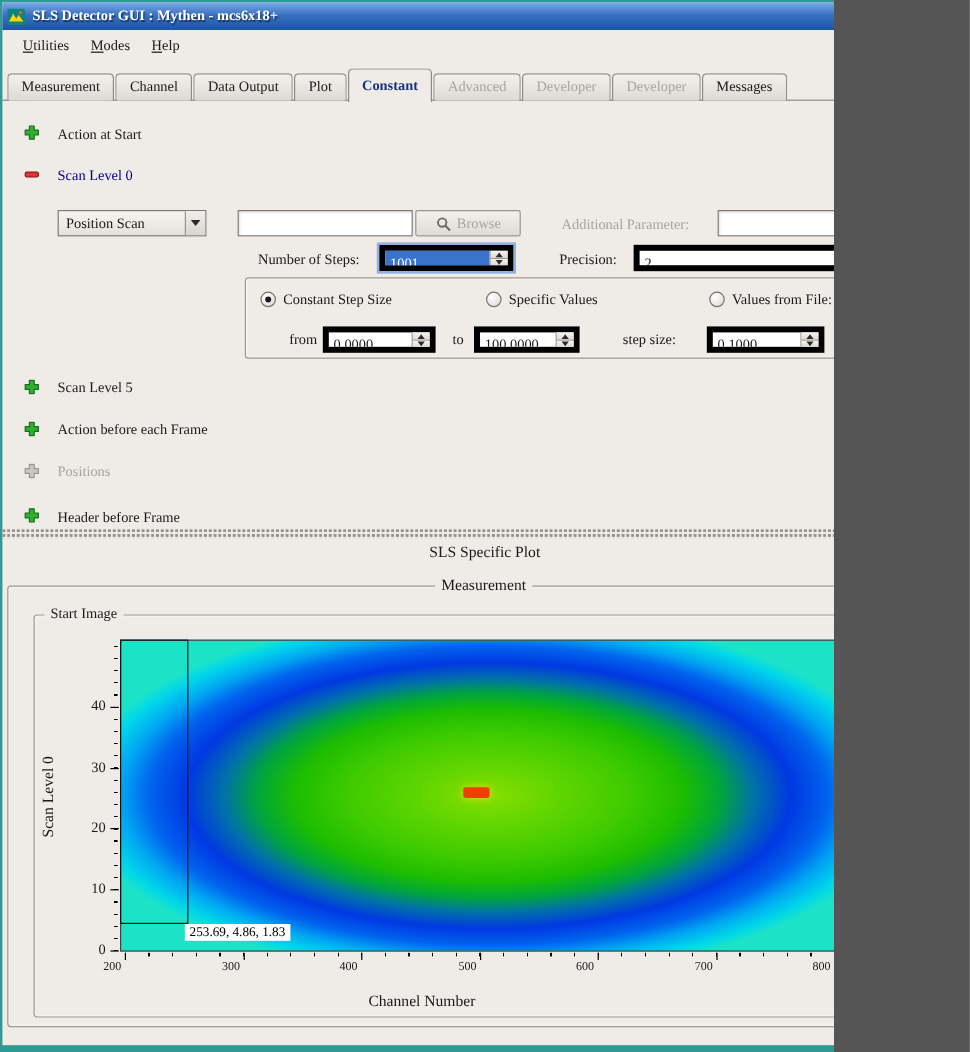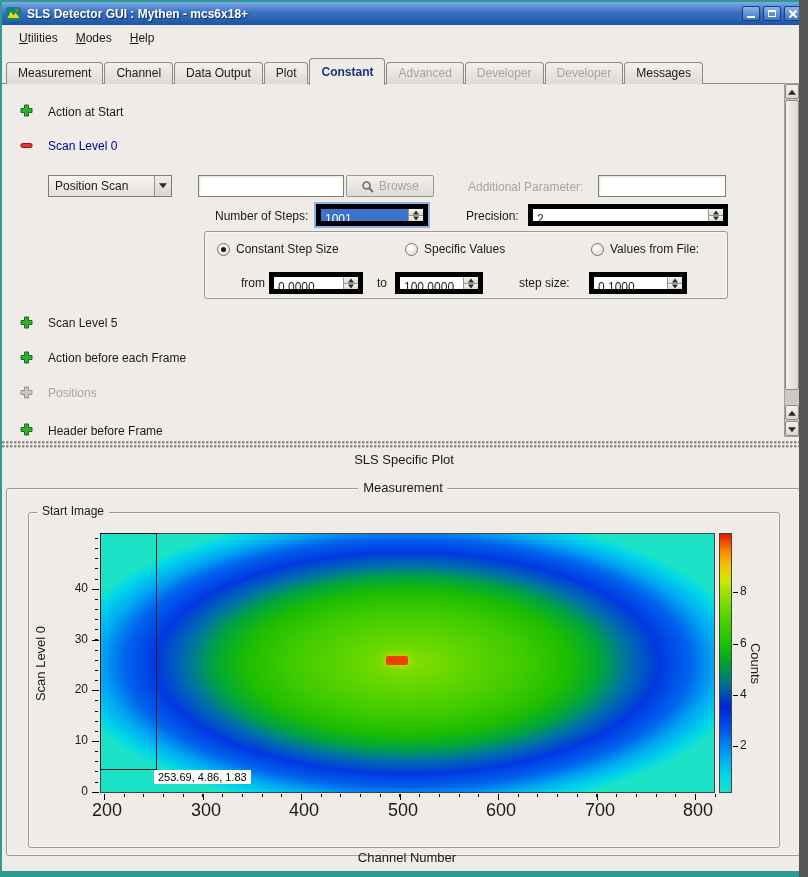--- a/index.html
+++ b/index.html
@@ -1,20 +1,20 @@
 <!DOCTYPE html>
 <html><head>
 <meta charset="utf-8">
 <style>
   * { box-sizing: border-box; }
   html,body { margin:0; padding:0; background:#555; }
   .window {
-    position:relative; width:799px; height:877px;
+    position:relative; width:695px; height:877px;
     background:#efebe7;
-    font-family:Liberation Sans, sans-serif;
+    font-family:Liberation Serif, serif;
     font-size:12px; color:#1a1a1a; overflow:hidden;padding-left:16px;
   }
   .abs { position:absolute; }
   .nowrap { white-space:nowrap; }
 
   
   .edge { background:#2f9a94; }
 
   
   .titlebar {
@@ -126,21 +126,21 @@
   }
   .hotspot { left:386px; top:656px; width:22px; height:9px; background:#f04000;
     border-radius:2px; box-shadow:0 0 6px 1px rgba(250,220,0,.65); z-index:5; }
   .zoom-rect { left:100px; top:533px; width:57px; height:237px; border:1px solid #161616; z-index:5; }
   .readout { left:154px; top:770px; background:#fff; color:#000; font-size:11px;
     padding:1px 4px; z-index:6; white-space:nowrap; }
 
   .tickx { width:1px; height:6px; background:#000; top:794px; }
   .ticky { height:1px; width:7px; background:#000; left:92px; }
   .tickc { height:1px; width:5px; background:#000; left:733px; }
-  .xlab { top:800px; width:36px; text-align:right; font-size:18px; }
+  .xlab { top:800px; width:36px; text-align:left; font-size:10px; }
   .ylab { width:24px; text-align:right; font-size:12px; left:64px; }
   .clab { left:740px; font-size:12px; }
   .minor-x { left:104px; top:794px; width:612px; height:3px;
     background:repeating-linear-gradient(to right,#000 0 1px,transparent 1px 19.7px); }
   .minor-y { left:95px; top:538px; width:3px; height:255px;
     background:repeating-linear-gradient(to bottom,#000 0 1px,transparent 1px 10.15px); }
   .colorbar { left:719px; top:533px; width:13px; height:260px; border:1px solid #444;
     background:linear-gradient(to top,
       #18e2c8 0%, #00d2ec 7%, #009cf2 15%, #0054ea 24%, #0024d8 33%,
       #00728c 42%, #00a032 50%, #1fc400 58%, #4ed200 67%, #8adf00 75%,
@@ -358,21 +358,21 @@
   <div class="abs tickx" style="left:498px"></div>
   <div class="abs tickx" style="left:597px"></div>
   <div class="abs tickx" style="left:695px"></div>
   <span class="abs xlab" style="left:86px">200</span>
   <span class="abs xlab" style="left:185px">300</span>
   <span class="abs xlab" style="left:283px">400</span>
   <span class="abs xlab" style="left:382px">500</span>
   <span class="abs xlab" style="left:480px">600</span>
   <span class="abs xlab" style="left:579px">700</span>
   <span class="abs xlab" style="left:677px">800</span>
-  <div class="abs axis-title" style="left:307px;top:850px;width:200px;text-align:center">Channel Number</div>
+  <div class="abs axis-title" style="left:307px;top:826px;width:200px;text-align:left">Channel Number</div>
 
   <div class="abs colorbar"></div>
   <div class="abs tickc" style="top:592px"></div>
   <div class="abs tickc" style="top:644px"></div>
   <div class="abs tickc" style="top:695px"></div>
   <div class="abs tickc" style="top:746px"></div>
   <span class="abs clab" style="top:584px">8</span>
   <span class="abs clab" style="top:636px">6</span>
   <span class="abs clab" style="top:687px">4</span>
   <span class="abs clab" style="top:738px">2</span>

